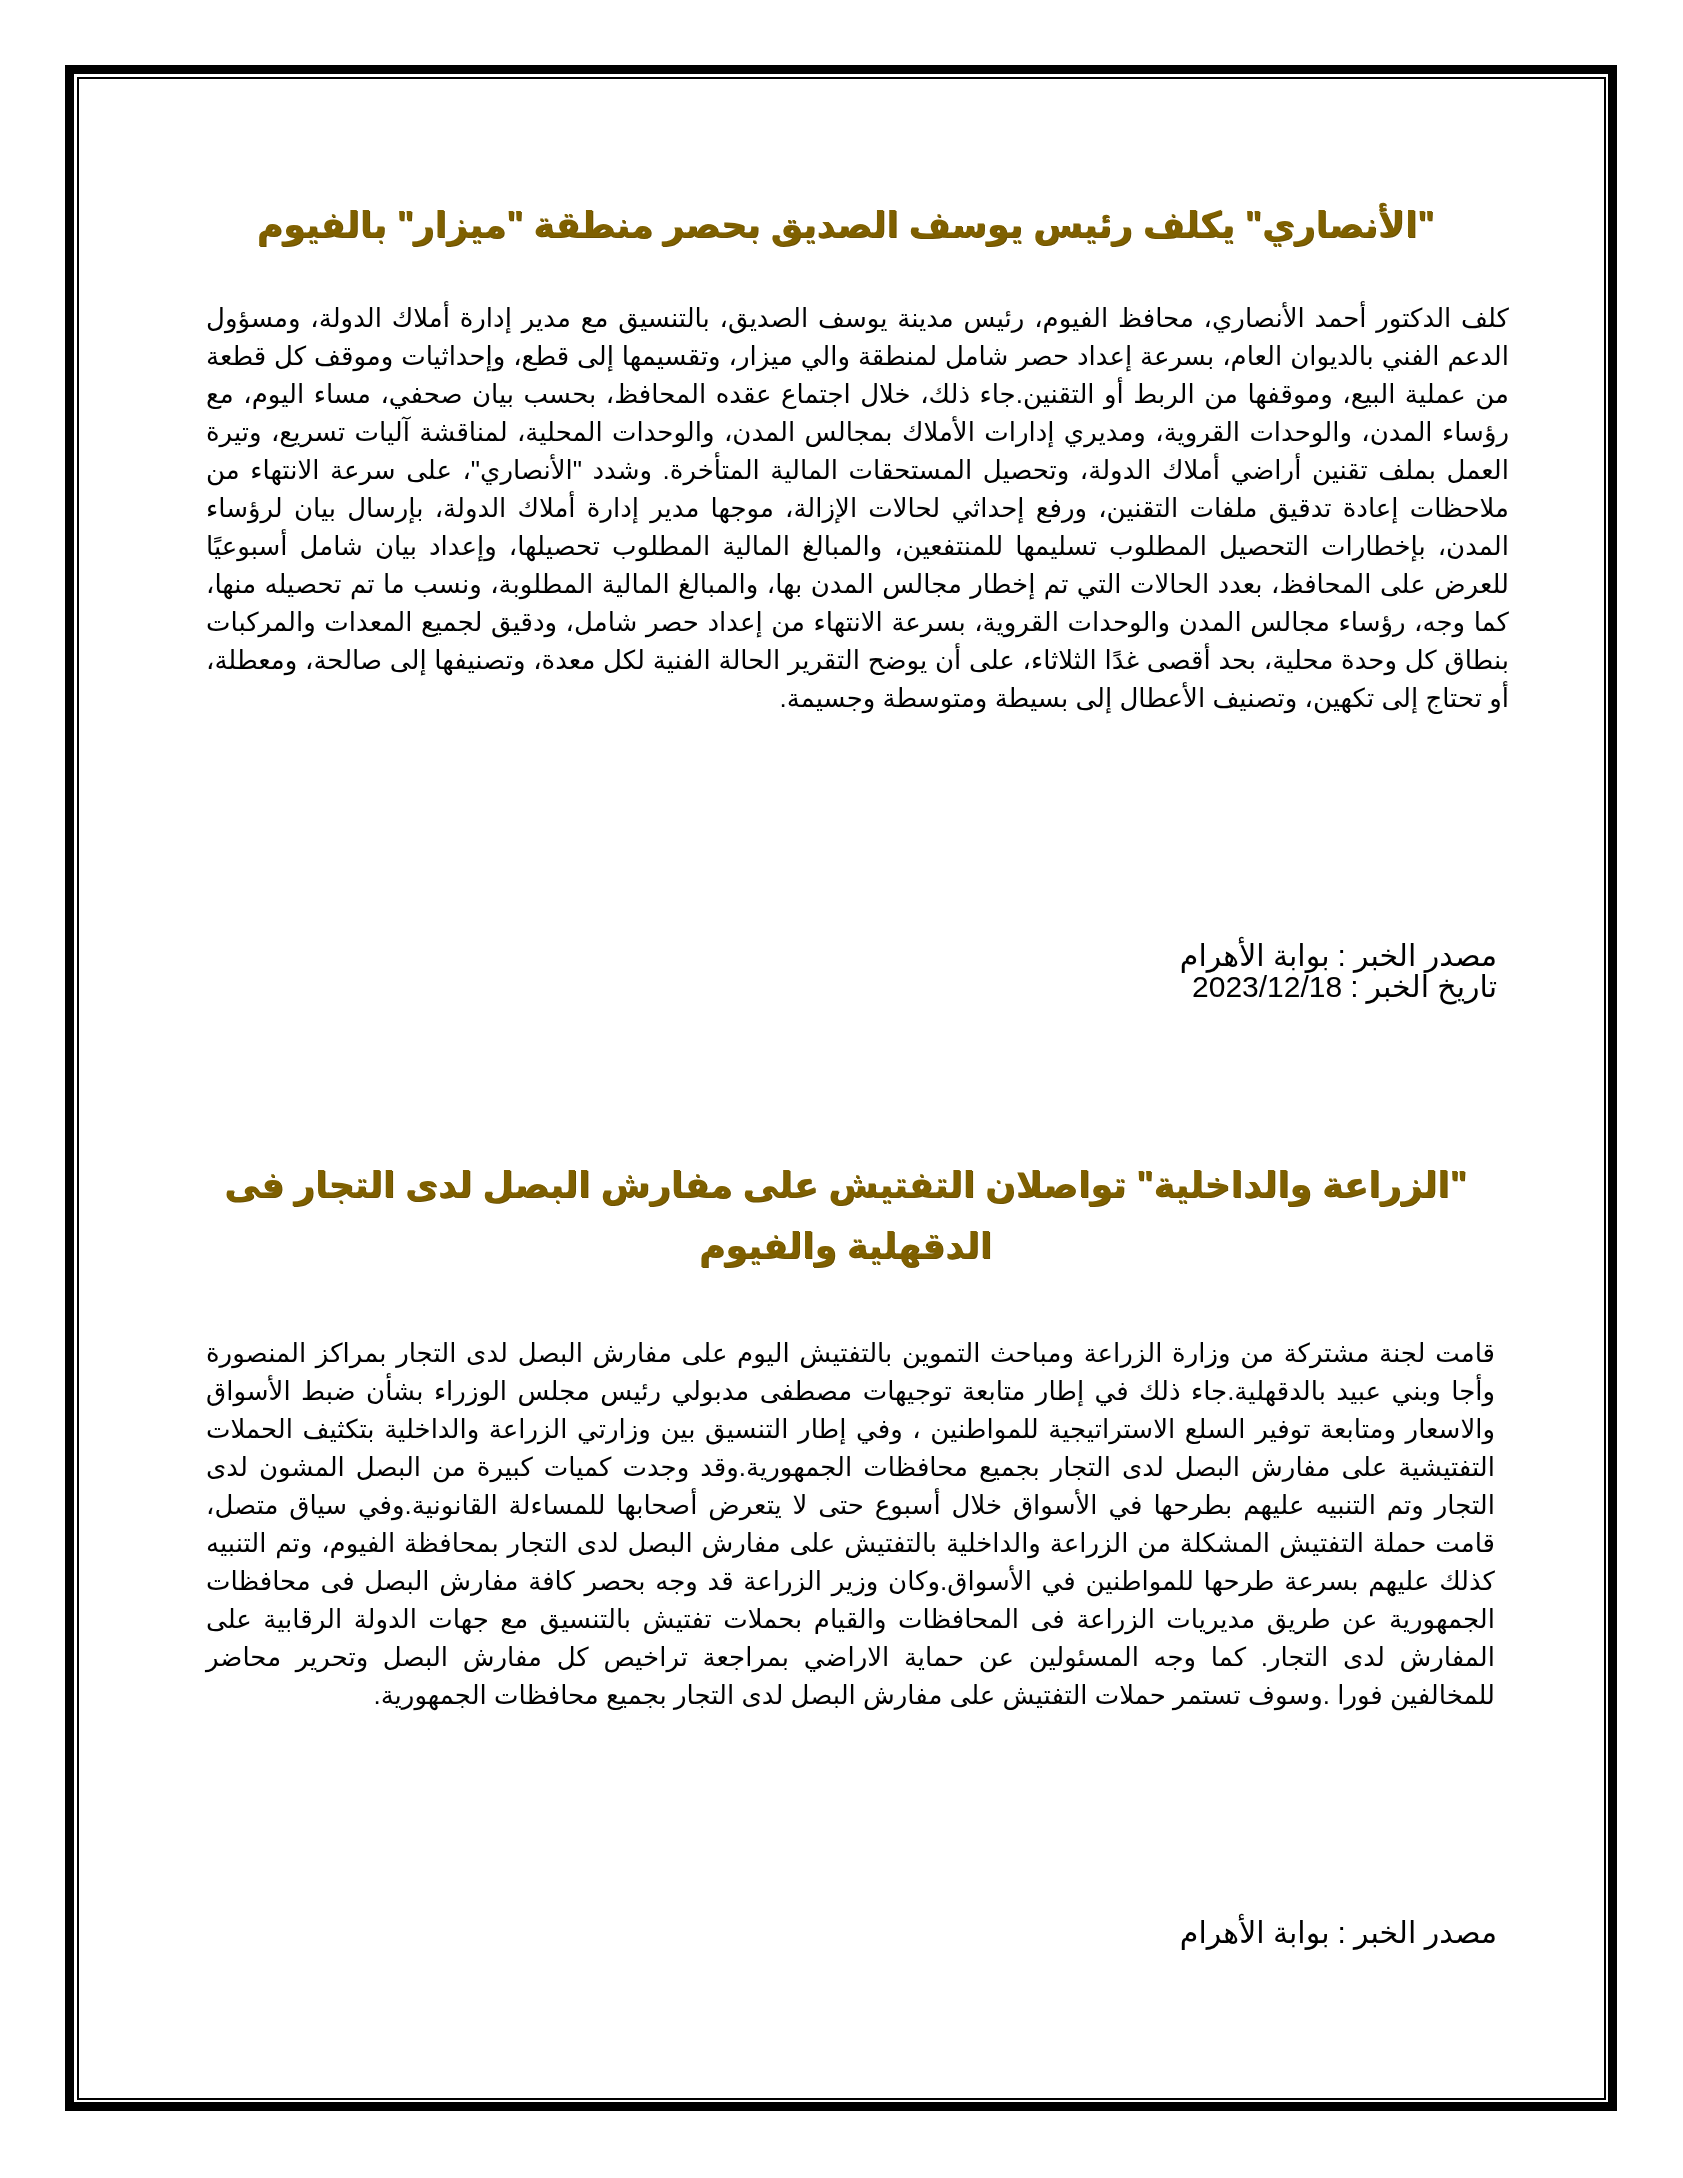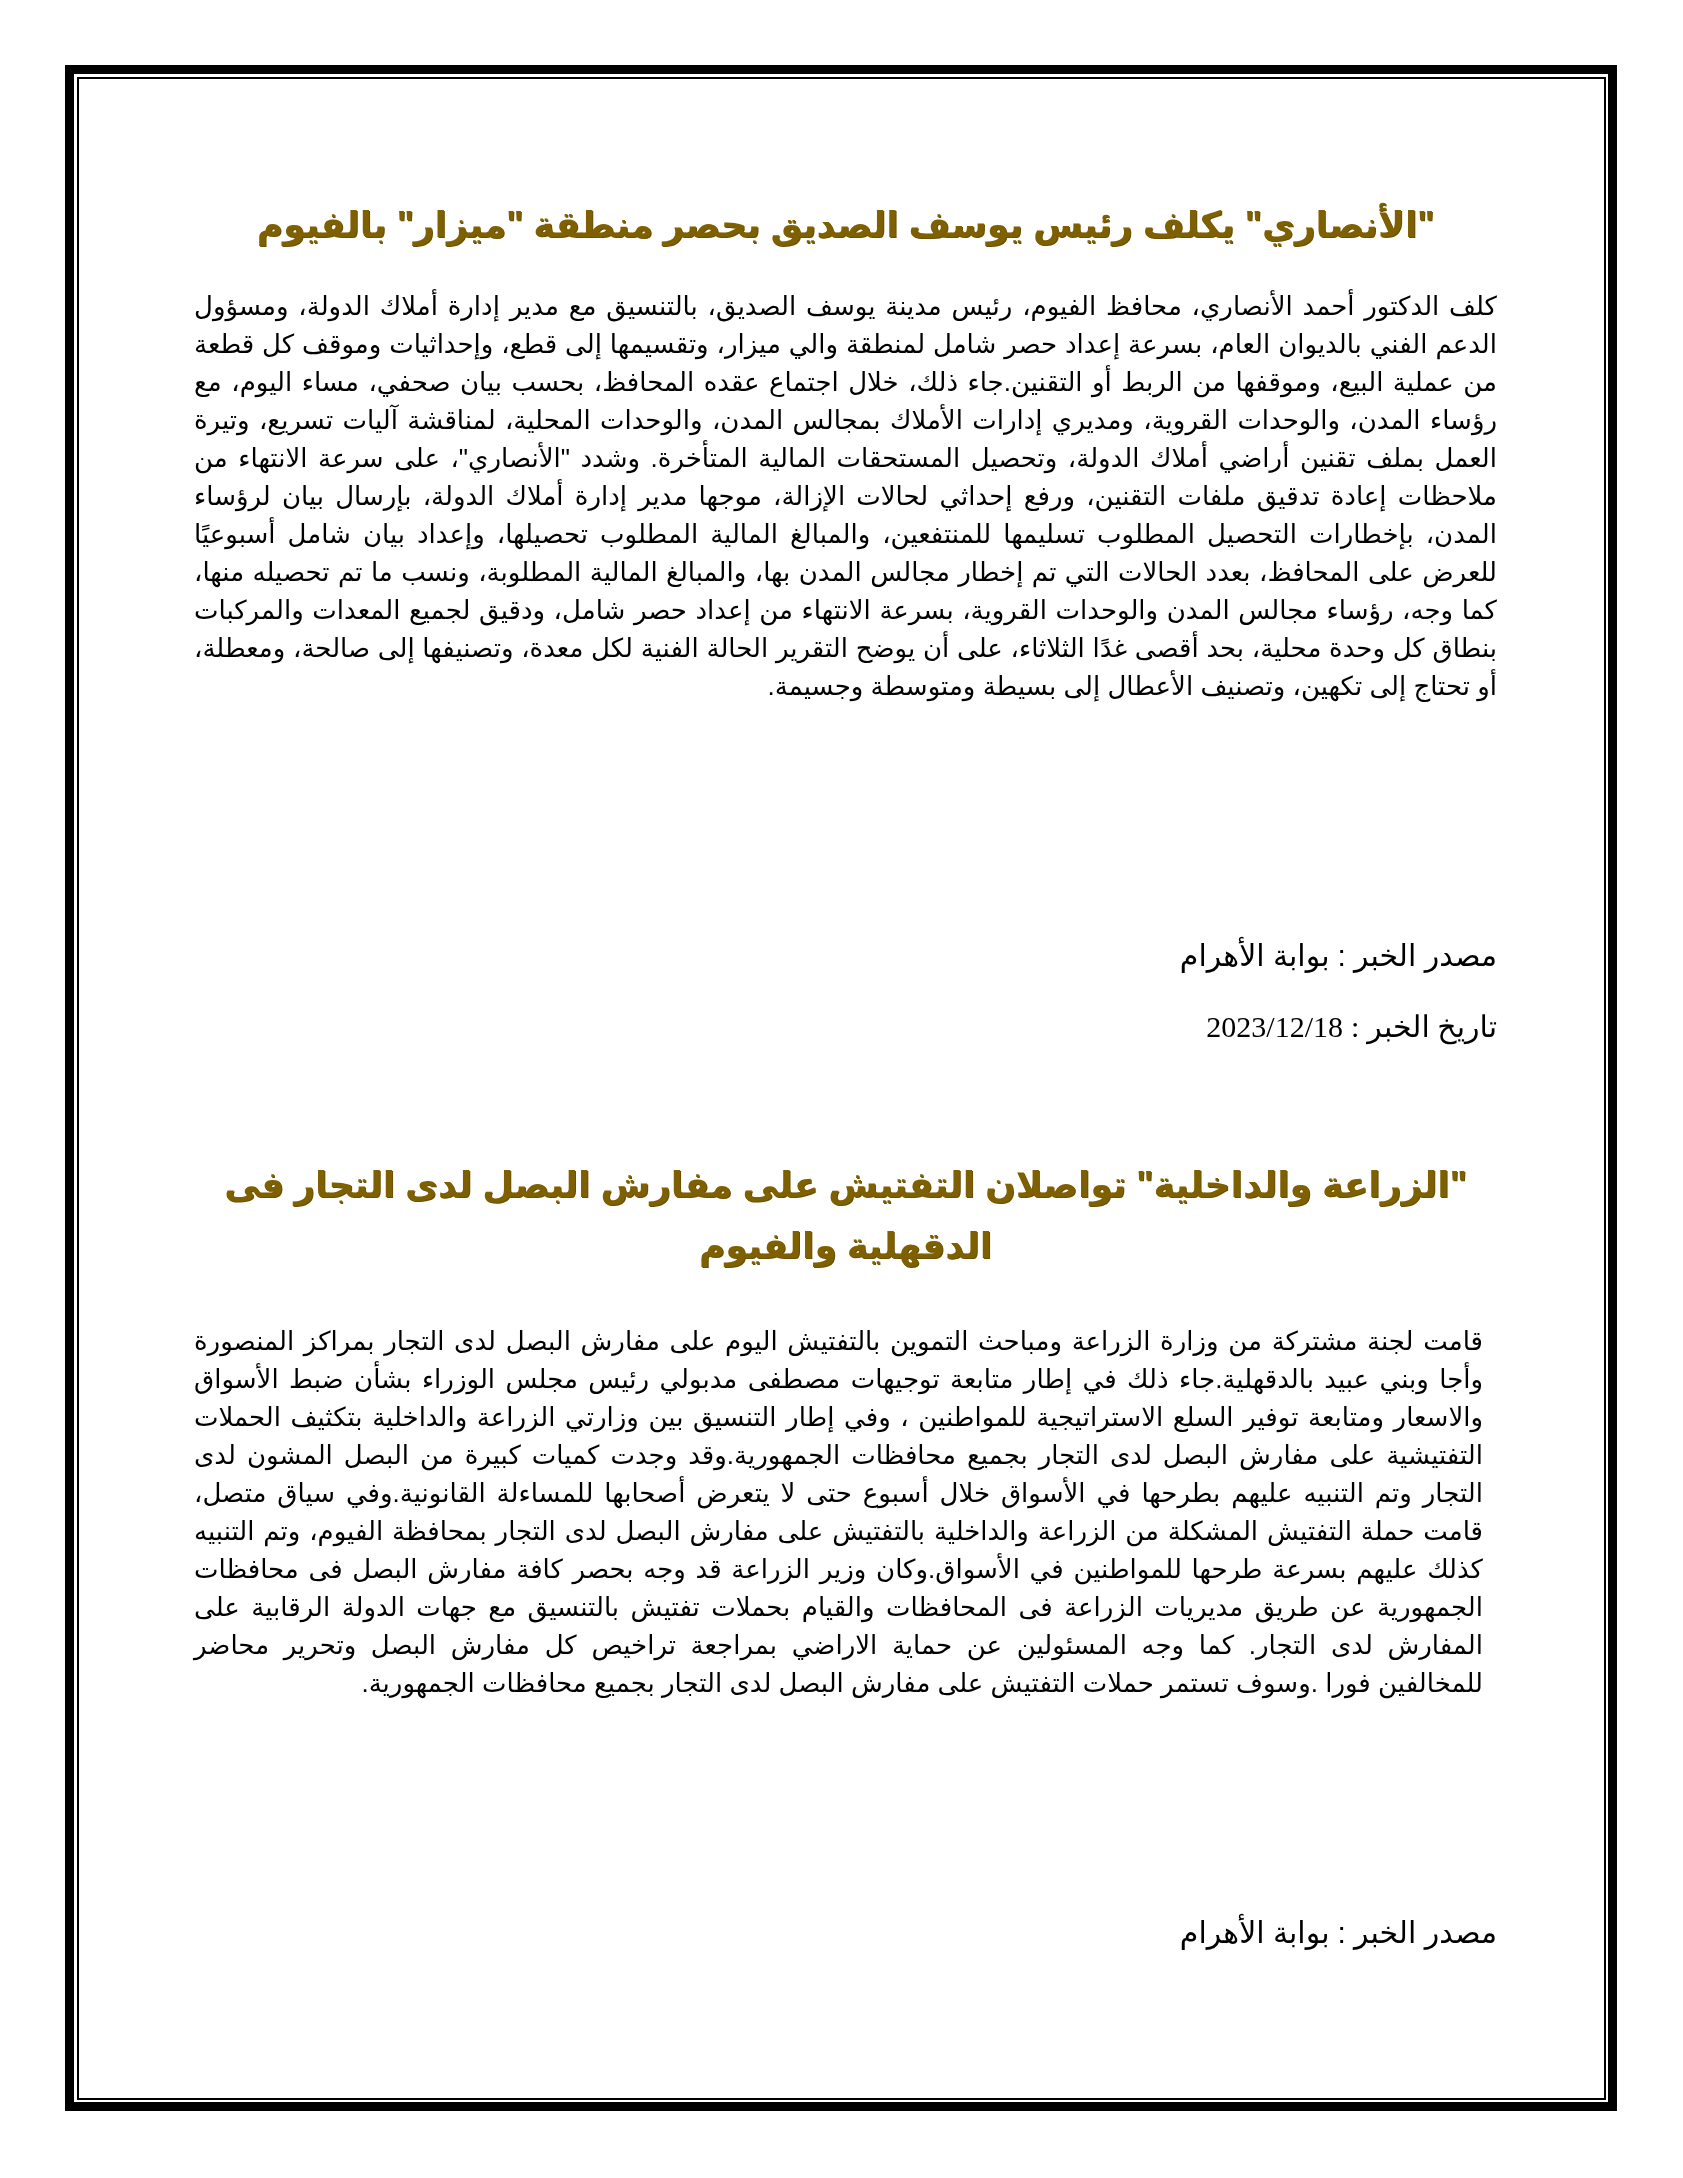--- a/index.html
+++ b/index.html
@@ -54,41 +54,41 @@
     margin: 0;
   }
   .article-body {
     position: absolute;
     left: 0;
     width: 1303px;
     font-size: 26px;
     line-height: 38px;
     text-align: justify;
     text-align-last: right;
-    margin: 0;
+    margin: 12px;
   }
   .meta-line {
     position: absolute;
     right: 0;
     font-size: 30px;
     line-height: 38px;
     margin: 0;
     white-space: nowrap;
   }
   .meta-label { }
   .meta-sep { padding: 0 8px; }
   .meta-value { }
   .meta-value.ltr { direction: ltr; unicode-bidi: embed; }
 
   
   #article-1 { top: 0; }
   #article-1 .article-title { top: 194px; }
   #article-1 .article-body { top: 287px; }
   #article-1 .source-line { top: 937px; }
-  #article-1 .date-line { top: 1008px; font-family: Liberation Serif, serif; }
+  #article-1 .date-line { top: 968px; }
 
   
   #article-2 { top: 0; }
   #article-2 .article-title { top: 1154px; }
   #article-2 .article-body { top: 1322px; width: 1289px; left: 0; }
   #article-2 .source-line { top: 1914px; }
 </style>
 </head>
 <body>
 

